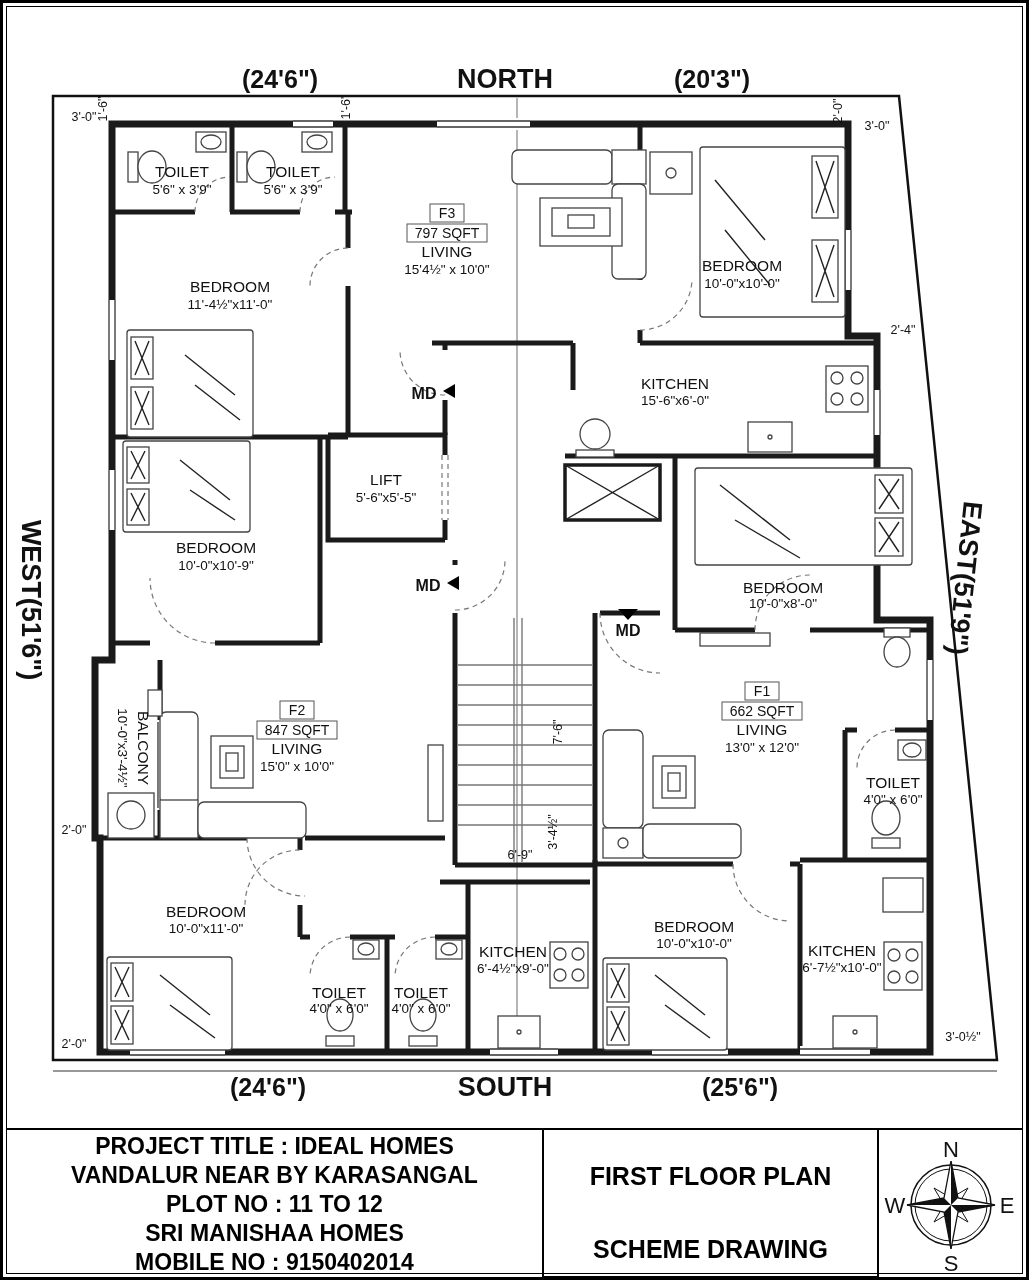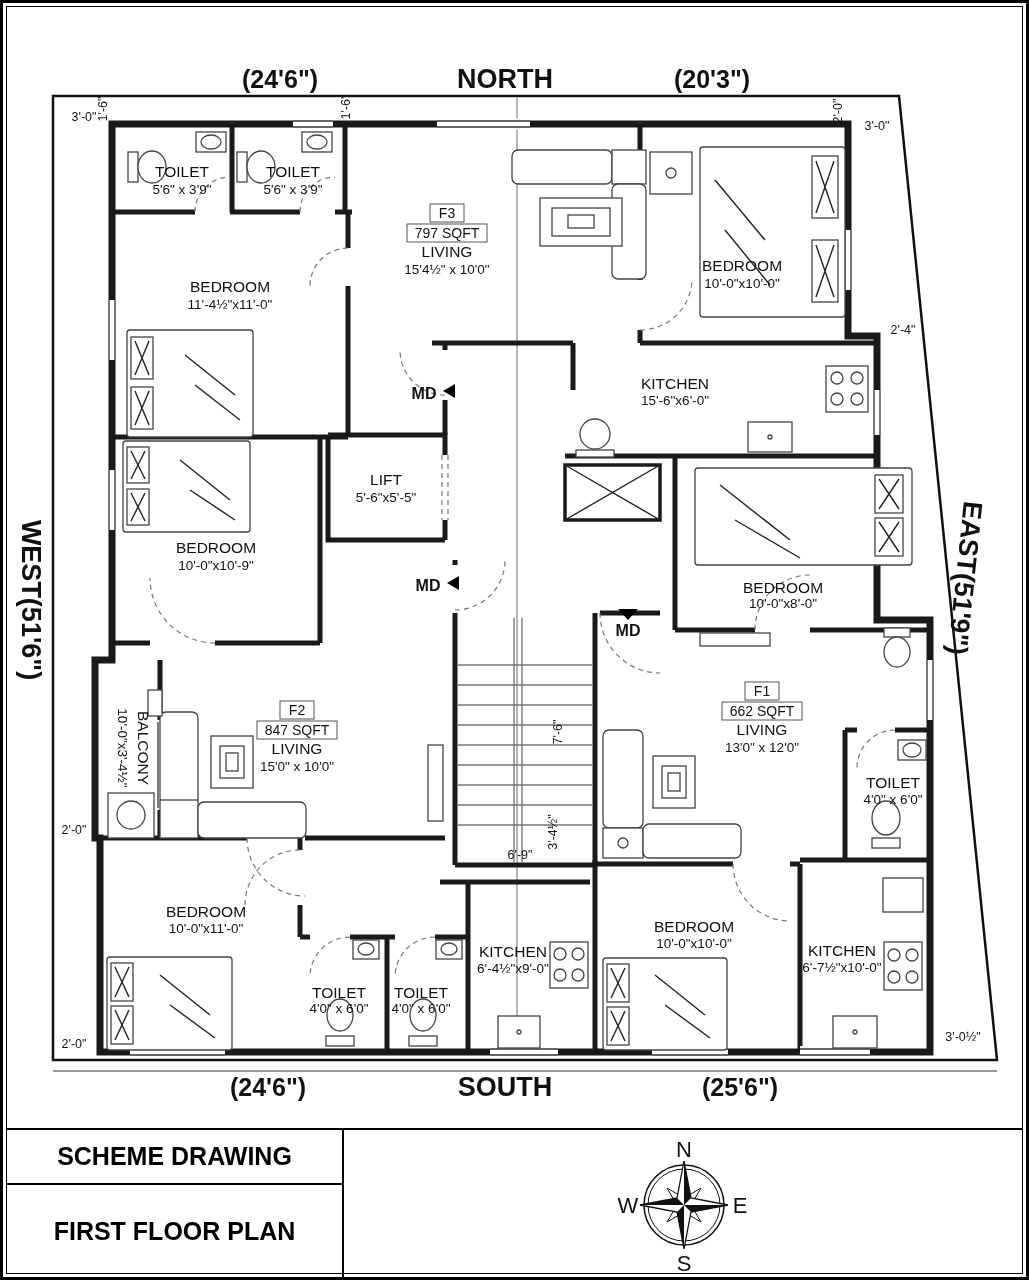--- a/index.html
+++ b/index.html
@@ -419,23 +419,30 @@
       <text class="sdim" x="74" y="1048">2'-0"</text>
       <text class="sdim" x="559" y="735" transform="rotate(-90 559 732)">7'-6"</text>
       <text class="sdim" x="554" y="835" transform="rotate(-90 554 832)">3'-4½"</text>
       <text class="sdim" x="520" y="859">6'-9"</text>
       <text class="sdim" x="963" y="1041">3'-0½"</text>
     </g>
   </svg>
 
   
   <div id="titleblock">
+    <div class="tb-left">
+      <div>PROJECT TITLE : IDEAL HOMES</div>
+      <div>VANDALUR NEAR BY KARASANGAL</div>
+      <div>PLOT NO : 11 TO 12</div>
+      <div>SRI MANISHAA HOMES</div>
+      <div>MOBILE NO : 9150402014</div>
+    </div>
     <div class="tb-mid">
+      <div class="cell">FIRST FLOOR PLAN</div>
       <div class="cell top">SCHEME DRAWING</div>
-      <div class="cell">FIRST FLOOR PLAN</div>
     </div>
     <div class="tb-compass">
       <svg width="143" height="146" viewBox="0 0 143 146">
         <circle cx="72" cy="74" r="40" fill="none" stroke="#111" stroke-width="1.5"></circle>
         <circle cx="72" cy="74" r="36" fill="none" stroke="#111" stroke-width="1"></circle>
         <path d="M72,30 V118 M28,74 H116" stroke="#111" stroke-width="0.8"></path>
         <path d="M72,67 L89,57 L79,74 L89,91 L72,81 L55,91 L65,74 L55,57 Z" fill="#fff" stroke="#111" stroke-width="1"></path>
         <path d="M72,30 L79,67 L116,74 L79,81 L72,118 L65,81 L28,74 L65,67 Z" fill="#fff" stroke="#111" stroke-width="1.3"></path>
         <path d="M72,30 L79,67 L72,74 Z M116,74 L79,81 L72,74 Z M72,118 L65,81 L72,74 Z M28,74 L65,67 L72,74 Z" fill="#111"></path>
         <text x="72" y="26" text-anchor="middle" font-size="22" fill="#111">N</text>

